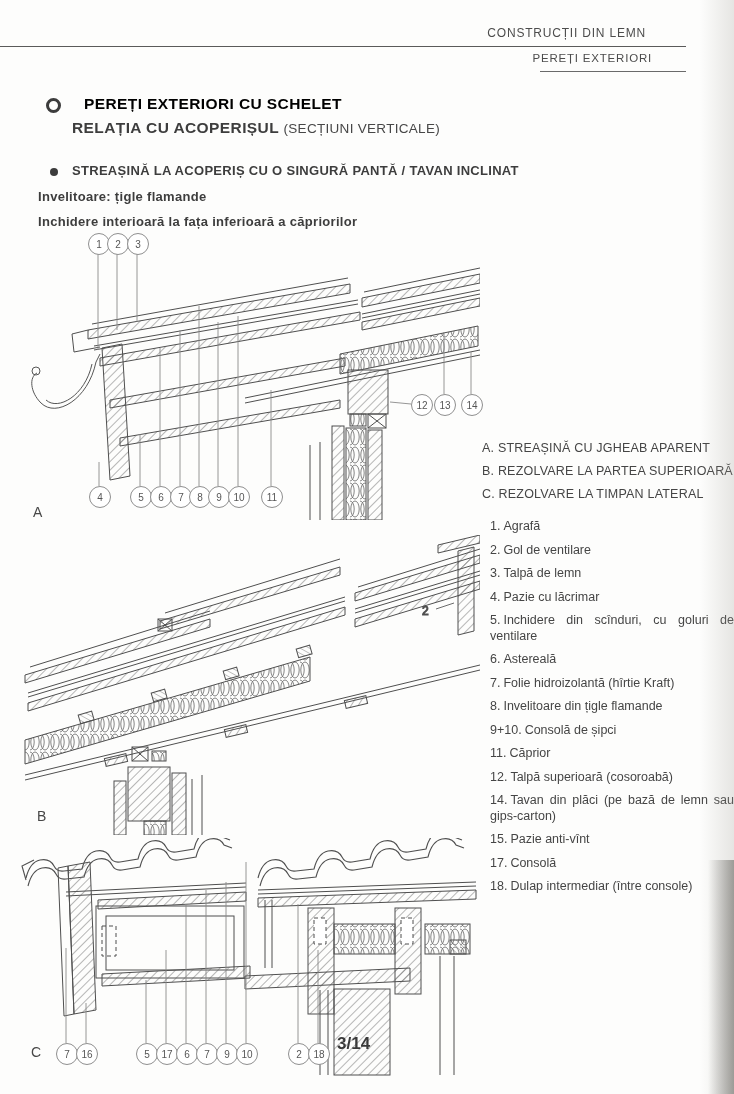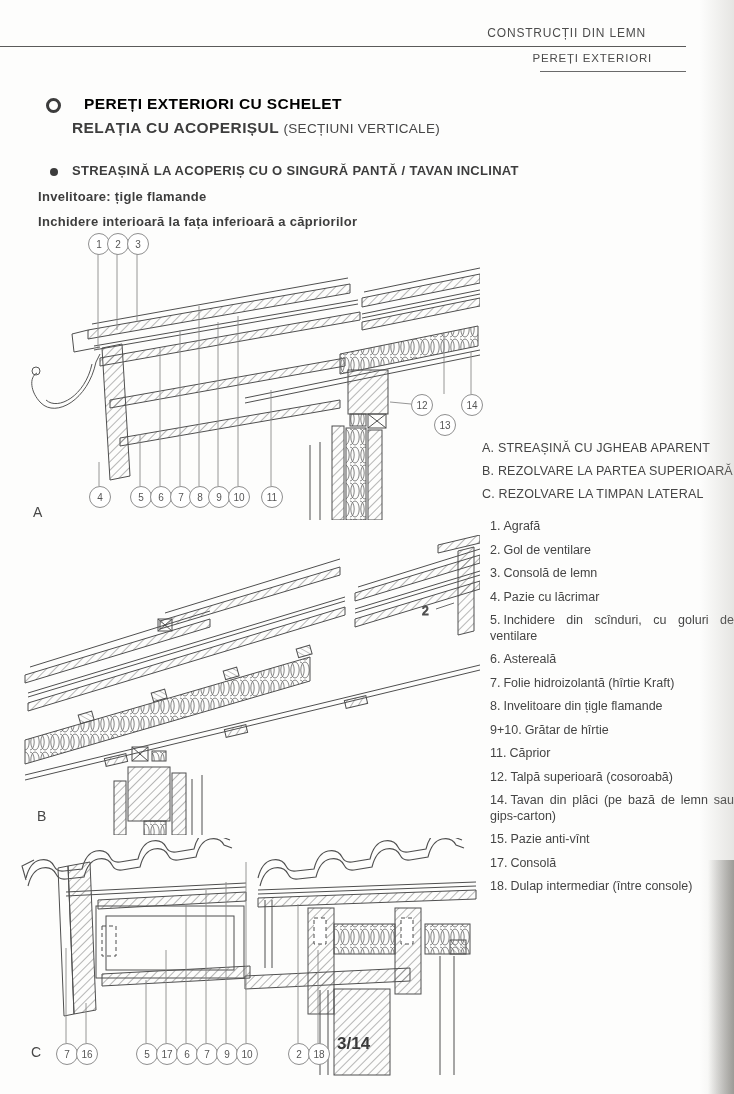--- a/index.html
+++ b/index.html
@@ -264,21 +264,21 @@
   <div class="co" style="left:99px;top:496px">4</div>
   <div class="co" style="left:140px;top:496px">5</div>
   <div class="co" style="left:160px;top:496px">6</div>
   <div class="co" style="left:180px;top:496px">7</div>
   <div class="co" style="left:199px;top:496px">8</div>
   <div class="co" style="left:218px;top:496px">9</div>
   <div class="co" style="left:238px;top:496px">10</div>
   <div class="co" style="left:271px;top:496px">11</div>
 
   <div class="co" style="left:421px;top:404px">12</div>
-  <div class="co" style="left:444px;top:424px">13</div>
+  <div class="co" style="left:444px;top:404px">13</div>
   <div class="co" style="left:471px;top:404px">14</div>
 
   <div class="co" style="left:66px;top:1053px">7</div>
   <div class="co" style="left:86px;top:1053px">16</div>
   <div class="co" style="left:146px;top:1053px">5</div>
   <div class="co" style="left:166px;top:1053px">17</div>
   <div class="co" style="left:186px;top:1053px">6</div>
   <div class="co" style="left:206px;top:1053px">7</div>
   <div class="co" style="left:226px;top:1053px">9</div>
   <div class="co" style="left:246px;top:1053px">10</div>
@@ -288,27 +288,27 @@
 
   <div class="legend">
     <div class="captions">
       <div>A. STREAȘINĂ CU JGHEAB APARENT</div>
       <div>B. REZOLVARE LA PARTEA SUPERIOARĂ</div>
       <div>C. REZOLVARE LA TIMPAN LATERAL</div>
     </div>
     <ul class="items">
       <li><span class="n">1.</span><span>Agrafă</span></li>
       <li><span class="n">2.</span><span>Gol de ventilare</span></li>
-      <li><span class="n">3.</span><span>Consolă de lemn</span></li>
+      <li><span class="n">3.</span><span>Talpă de lemn</span></li>
       <li><span class="n">4.</span><span>Pazie cu lăcrimar</span></li>
       <li><span class="n">5.</span><span>Inchidere din scînduri, cu goluri de ventilare</span></li>
       <li><span class="n">6.</span><span>Astereală</span></li>
       <li><span class="n">7.</span><span>Folie hidroizolantă (hîrtie Kraft)</span></li>
       <li><span class="n">8.</span><span>Invelitoare din țigle flamande</span></li>
-      <li><span class="n">9+10.</span><span>Grătar de hîrtie</span></li>
+      <li><span class="n">9+10.</span><span>Consolă de șipci</span></li>
       <li><span class="n">11.</span><span>Căprior</span></li>
       <li><span class="n">12.</span><span>Talpă superioară (cosoroabă)</span></li>
       <li><span class="n">14.</span><span>Tavan din plăci (pe bază de lemn sau gips-carton)</span></li>
       <li><span class="n">15.</span><span>Pazie anti-vînt</span></li>
       <li><span class="n">17.</span><span>Consolă</span></li>
       <li><span class="n">18.</span><span>Dulap intermediar (între console)</span></li>
     </ul>
   </div>
 
   <div class="page-num">3/14</div>

